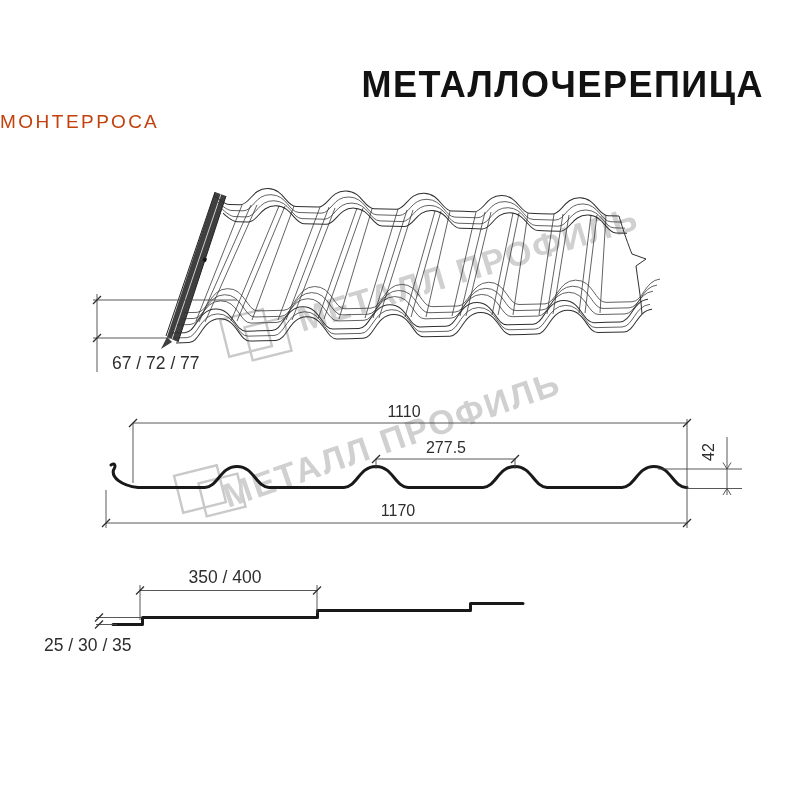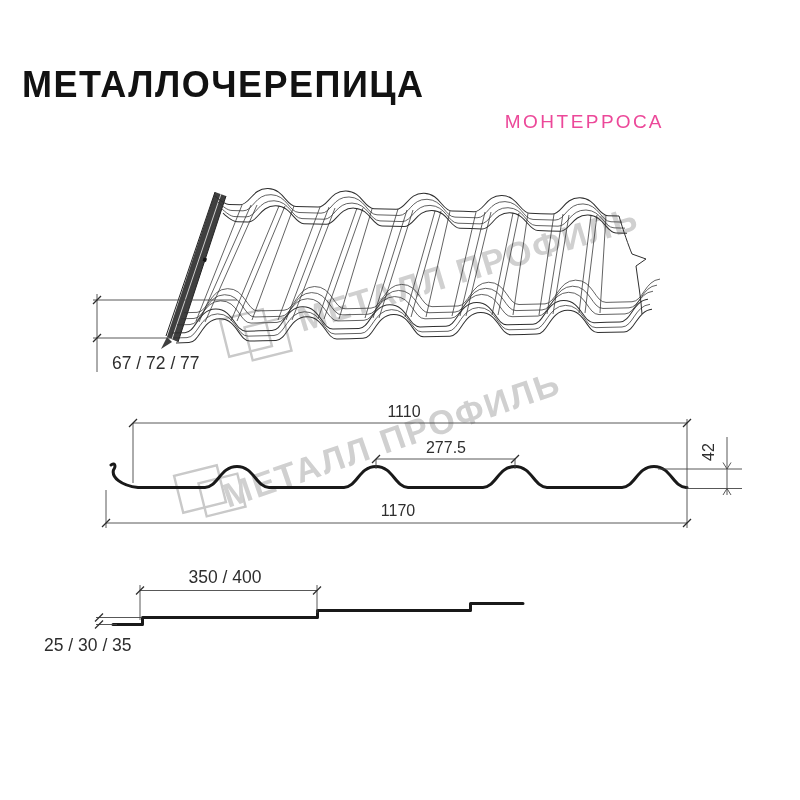--- a/index.html
+++ b/index.html
@@ -1,21 +1,21 @@
 <!DOCTYPE html>
 <html><head>
 <meta charset="utf-8">
 <style>
   html,body{margin:0;padding:0;background:#ffffff;}
   .page{position:relative;width:800px;height:800px;background:#ffffff;overflow:hidden;
         font-family:"Liberation Sans",sans-serif;}
-  .title{position:absolute;top:64px;left:0;width:764px;text-align:left;
-         font-size:36px;font-weight:bold;letter-spacing:1.5px;color:#121212;padding-left:22px;}
-  .subtitle{position:absolute;top:111px;left:0;width:664px;text-align:right;
-         font-size:19px;font-weight:normal;letter-spacing:2.5px;color:#ec4899;}
+  .title{position:absolute;top:64px;left:0;width:764px;text-align:right;
+         font-size:36px;font-weight:bold;letter-spacing:1.5px;color:#121212;}
+  .subtitle{position:absolute;top:111px;left:0;width:664px;text-align:left;
+         font-size:19px;font-weight:normal;letter-spacing:2.5px;color:#c2410c;}
   svg{position:absolute;top:0;left:0;}
   .thin{stroke:#2f2f2f;stroke-width:1;fill:none;}
   .hair{stroke:#2f2f2f;stroke-width:.75;fill:none;}
   .dimline{stroke:#454545;stroke-width:.9;fill:none;}
   .tick{stroke:#2c2c2c;stroke-width:1.3;fill:none;}
   .profile{stroke:#191919;stroke-width:3;fill:none;stroke-linecap:round;stroke-linejoin:round;}
   .dimtext{fill:#2e2e2e;font-size:16px;font-family:"Liberation Sans",sans-serif;}
   .dimtext-lg{fill:#2e2e2e;font-size:17.5px;font-family:"Liberation Sans",sans-serif;}
   .wm-text{fill:#d0d0d0;font-size:34px;font-weight:bold;letter-spacing:2px;
            font-family:"Liberation Sans",sans-serif;}

